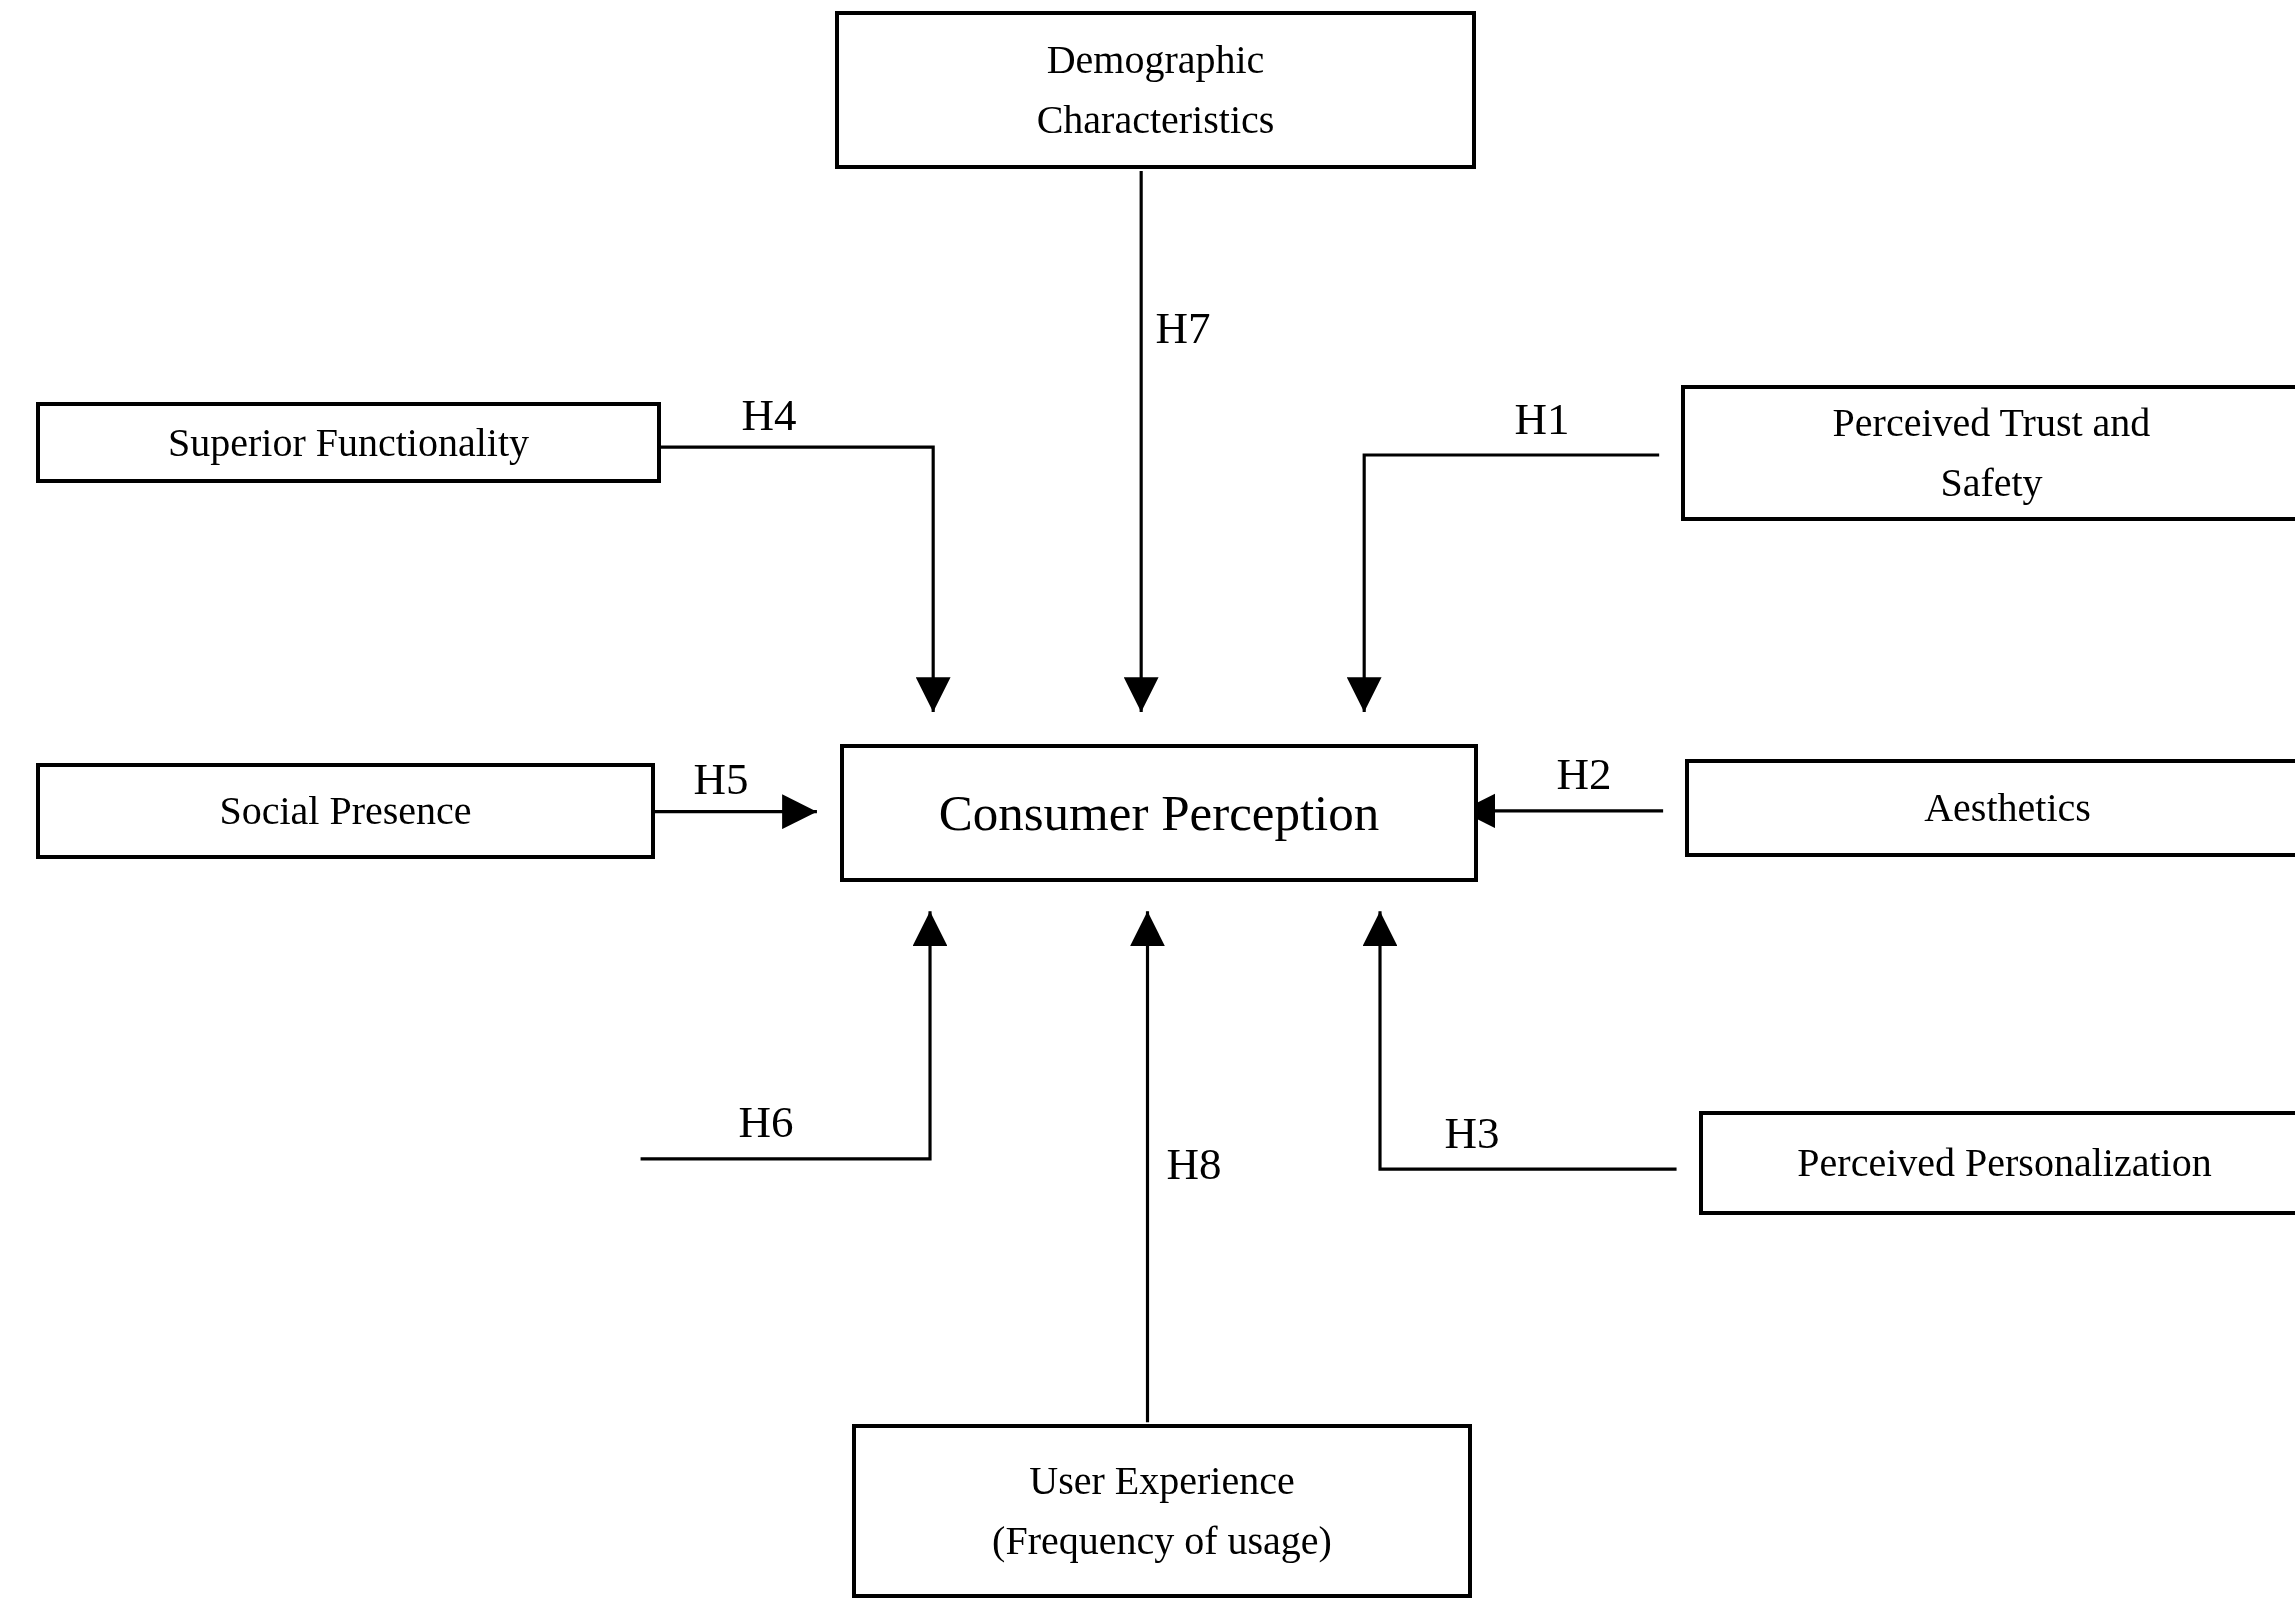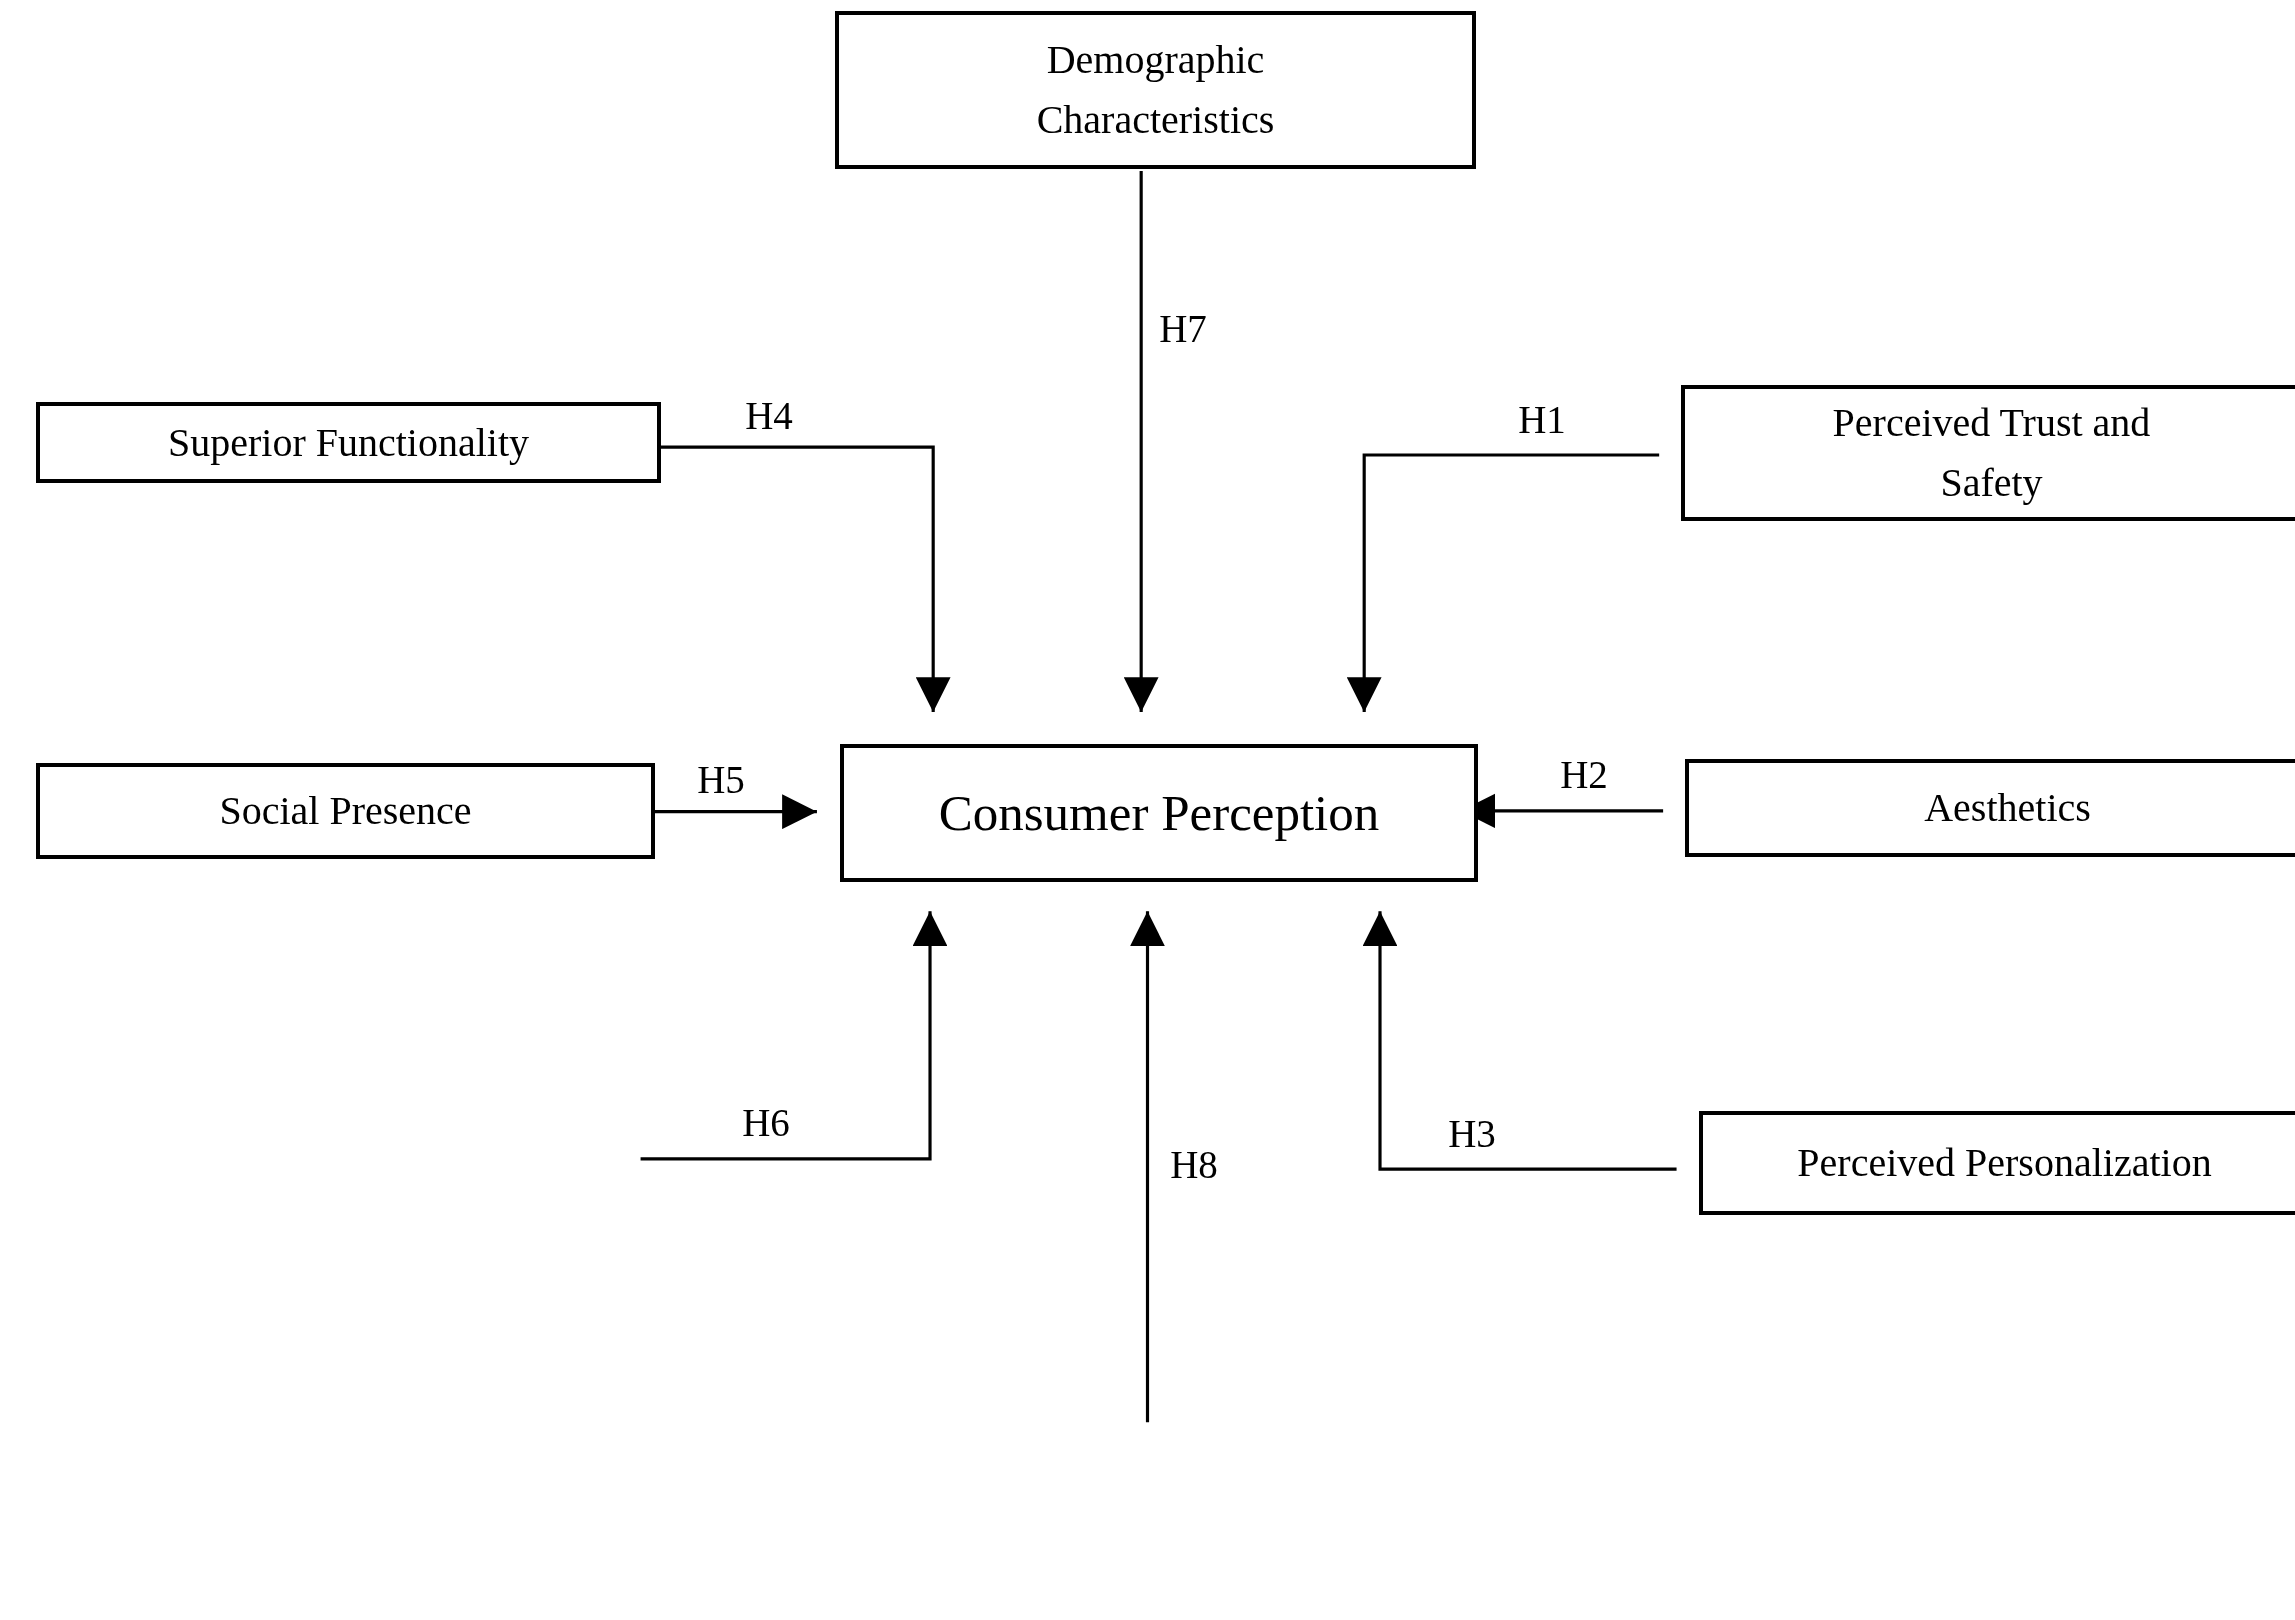--- a/index.html
+++ b/index.html
@@ -45,21 +45,21 @@
     font-size: 40px;
     line-height: 1.5;
     color: #000000;
   }
   .node-label.big {
     font-size: 51px;
   }
   .hlabel {
     position: absolute;
     transform: translate(-50%, -50%);
-    font-size: 39px;
+    font-size: 45px;
     line-height: 1;
     color: #000000;
     white-space: nowrap;
   }
 </style>
 </head>
 <body>
 
 <div class="canvas">
 
@@ -111,20 +111,24 @@
 
   <div class="node" style="left:1665px; top:759px; width:614px; height:98px;padding-left:31px;">
     <span class="node-label">Aesthetics</span>
   </div>
 
 
   <div class="node" style="left:1679px; top:1111px; width:611px; height:104px;text-align:right;">
     <span class="node-label">Perceived Personalization</span>
   </div>
 
+  <div class="node" style="left:832px; top:1424px; width:620px; height:174px;">
+    <span class="node-label">User Experience
+(Frequency of usage)</span>
+  </div>
 
   <div class="hlabel" style="left:1542px; top:419px;">H1</div>
   <div class="hlabel" style="left:1584px; top:774px;">H2</div>
   <div class="hlabel" style="left:1472px; top:1133px;text-align:center;">H3</div>
   <div class="hlabel" style="left:769px; top:415px;">H4</div>
   <div class="hlabel" style="left:721px; top:779px;">H5</div>
   <div class="hlabel" style="left:766px; top:1122px;">H6</div>
   <div class="hlabel" style="left:1183px; top:328px;">H7</div>
   <div class="hlabel" style="left:1194px; top:1164px;">H8</div>
 

